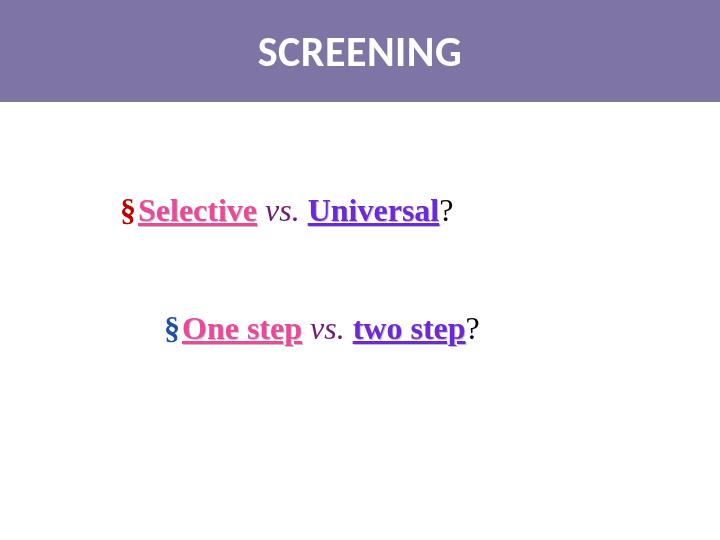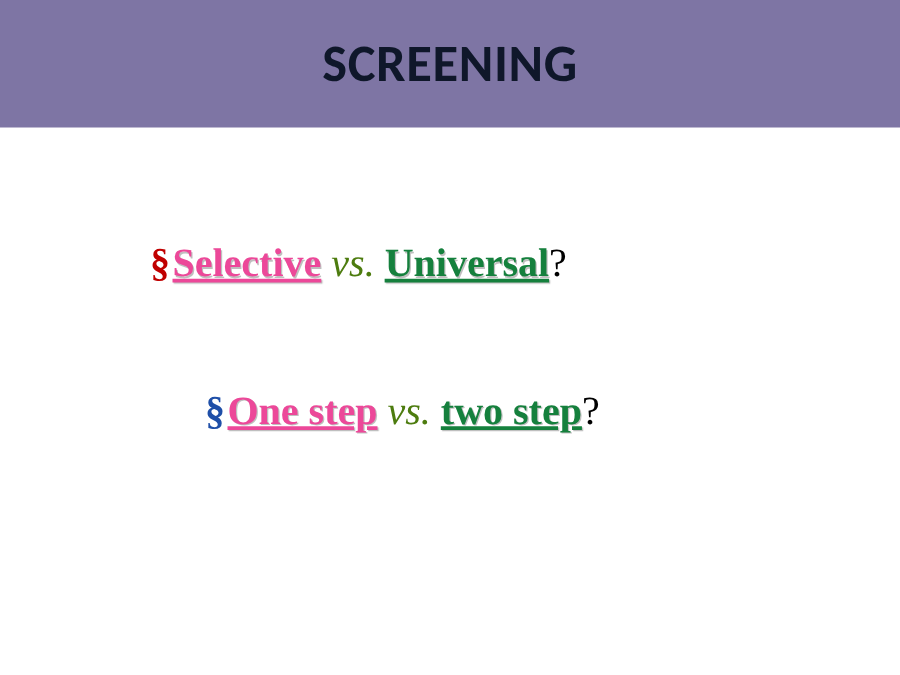--- a/index.html
+++ b/index.html
@@ -11,36 +11,36 @@
     width: 720px; height: 102px;
     background: #7e75a4;
     display: flex;
     align-items: center;
     justify-content: center;
   }
   .title-text {
     font-family: Calibri, Arial, sans-serif;
     font-weight: 700;
     font-size: 42px;
-    color: #0f172a;
+    color: #ffffff;
     letter-spacing: 0.5px;
   }
   .content { position: absolute; left: 0; top: 102px; width: 720px; }
   .line {
     position: absolute;
     white-space: nowrap;
     font-size: 32px;
   }
   .line1 { left: 120px; top: 90px; }
   .line2 { left: 148px; top: 208px; margin-left: 16px; }
   .bullet-red { color: #c00000; font-weight: 700; margin-right: 2px; }
   .bullet-blue { color: #1f4fa8; font-weight: 700; margin-right: 2px; }
   .green-bu { color: #ec4899; font-weight: 700; text-decoration: underline; }
-  .red-bu { color: #15803d; font-weight: 700; text-decoration: underline; }
-  .vs { font-style: italic; color: #4d7c0f; }
+  .red-bu { color: #6d28d9; font-weight: 700; text-decoration: underline; }
+  .vs { font-style: italic; color: #701a75; }
   .q { color: #000; }
   
   .sh { text-shadow: 1px 1px 0 rgba(0,0,0,0.25); }
 </style>
 </head>
 <body>
 
 <div class="slide">
 
   <div class="title-band">

